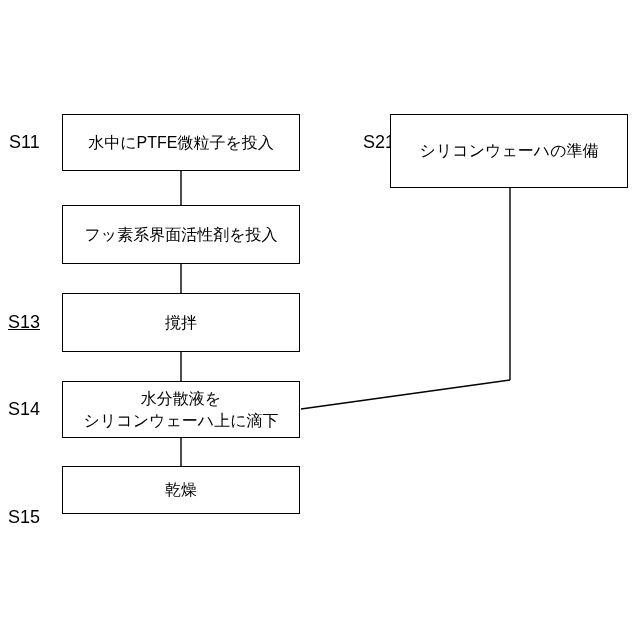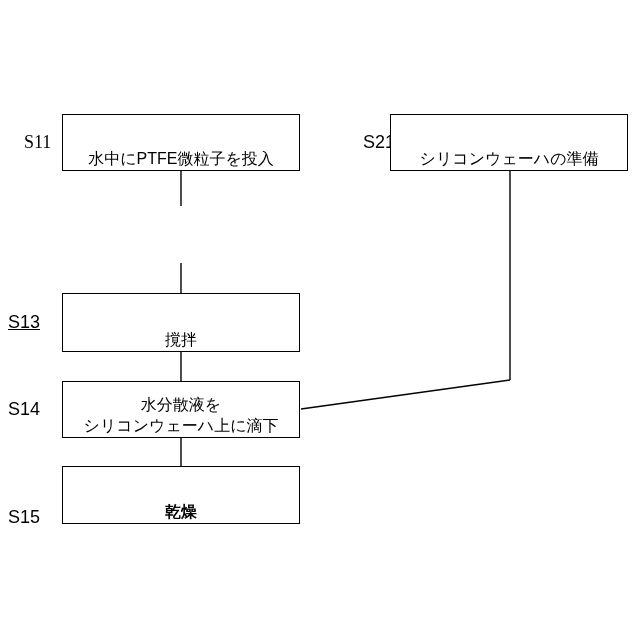--- a/index.html
+++ b/index.html
@@ -23,21 +23,21 @@
     width: 640px;
     height: 640px;
     pointer-events: none;
   }
   .step-box {
     position: absolute;
     box-sizing: border-box;
     border: 1.4px solid #000000;
     background: #ffffff;
     display: flex;
-    align-items: flex-end;
+    align-items: center;
     justify-content: center;
     text-align: center;
   }
   .box-text {
     font-size: 16px;
     line-height: 1.35;
     white-space: pre-line;
     color: #000000;
   }
   .step-label {
@@ -55,37 +55,40 @@
 
   <svg class="connector-svg" viewBox="0 0 640 640">
     <line x1="181" y1="171" x2="181" y2="206" stroke="#000" stroke-width="1.4"></line>
     <line x1="181" y1="263" x2="181" y2="294" stroke="#000" stroke-width="1.4"></line>
     <line x1="181" y1="351" x2="181" y2="382" stroke="#000" stroke-width="1.4"></line>
     <line x1="181" y1="437" x2="181" y2="467" stroke="#000" stroke-width="1.4"></line>
     <line x1="510" y1="171" x2="510" y2="380" stroke="#000" stroke-width="1.4"></line>
     <line x1="510" y1="380" x2="301" y2="409" stroke="#000" stroke-width="1.4"></line>
   </svg>
 
-  <div class="step-label" style="left:24px; top:114px; height:57px;font-family:Liberation Serif, serif;">S11</div>
+  <div class="step-label" style="left:9px; top:114px; height:57px;">S11</div>
   <div class="step-label" style="left:8px; top:293px; height:59px;text-decoration:underline;">S13</div>
   <div class="step-label" style="left:8px; top:381px; height:57px;">S14</div>
   <div class="step-label" style="left:8px; top:488px; height:58px;">S15</div>
 
   <div class="step-box" style="left:62px; top:114px; width:238px; height:57px;">
     <span class="box-text">水中にPTFE微粒子を投入</span>
+  </div>
+  <div class="step-box" style="left:62px; top:205px; width:238px; height:59px;">
+    <span class="box-text">フッ素系界面活性剤を投入</span>
   </div>
   <div class="step-box" style="left:62px; top:293px; width:238px; height:59px;">
     <span class="box-text">撹拌</span>
   </div>
   <div class="step-box" style="left:62px; top:381px; width:238px; height:57px;">
     <span class="box-text">水分散液を
 シリコンウェーハ上に滴下</span>
   </div>
-  <div class="step-box" style="left:62px; top:466px; width:238px; height:58px;font-weight:bold;">
+  <div class="step-box" style="left:62px; top:466px; width:238px; height:48px;">
     <span class="box-text">乾燥</span>
   </div>
 
   <div class="step-label" style="left:350px; top:114px; height:57px;margin-left:13px;">S21</div>
-  <div class="step-box" style="left:390px; top:114px; width:238px; height:57px;">
+  <div class="step-box" style="left:390px; top:114px; width:238px; height:74px;">
     <span class="box-text">シリコンウェーハの準備</span>
   </div>
 
 </div>
 
 </body></html>

